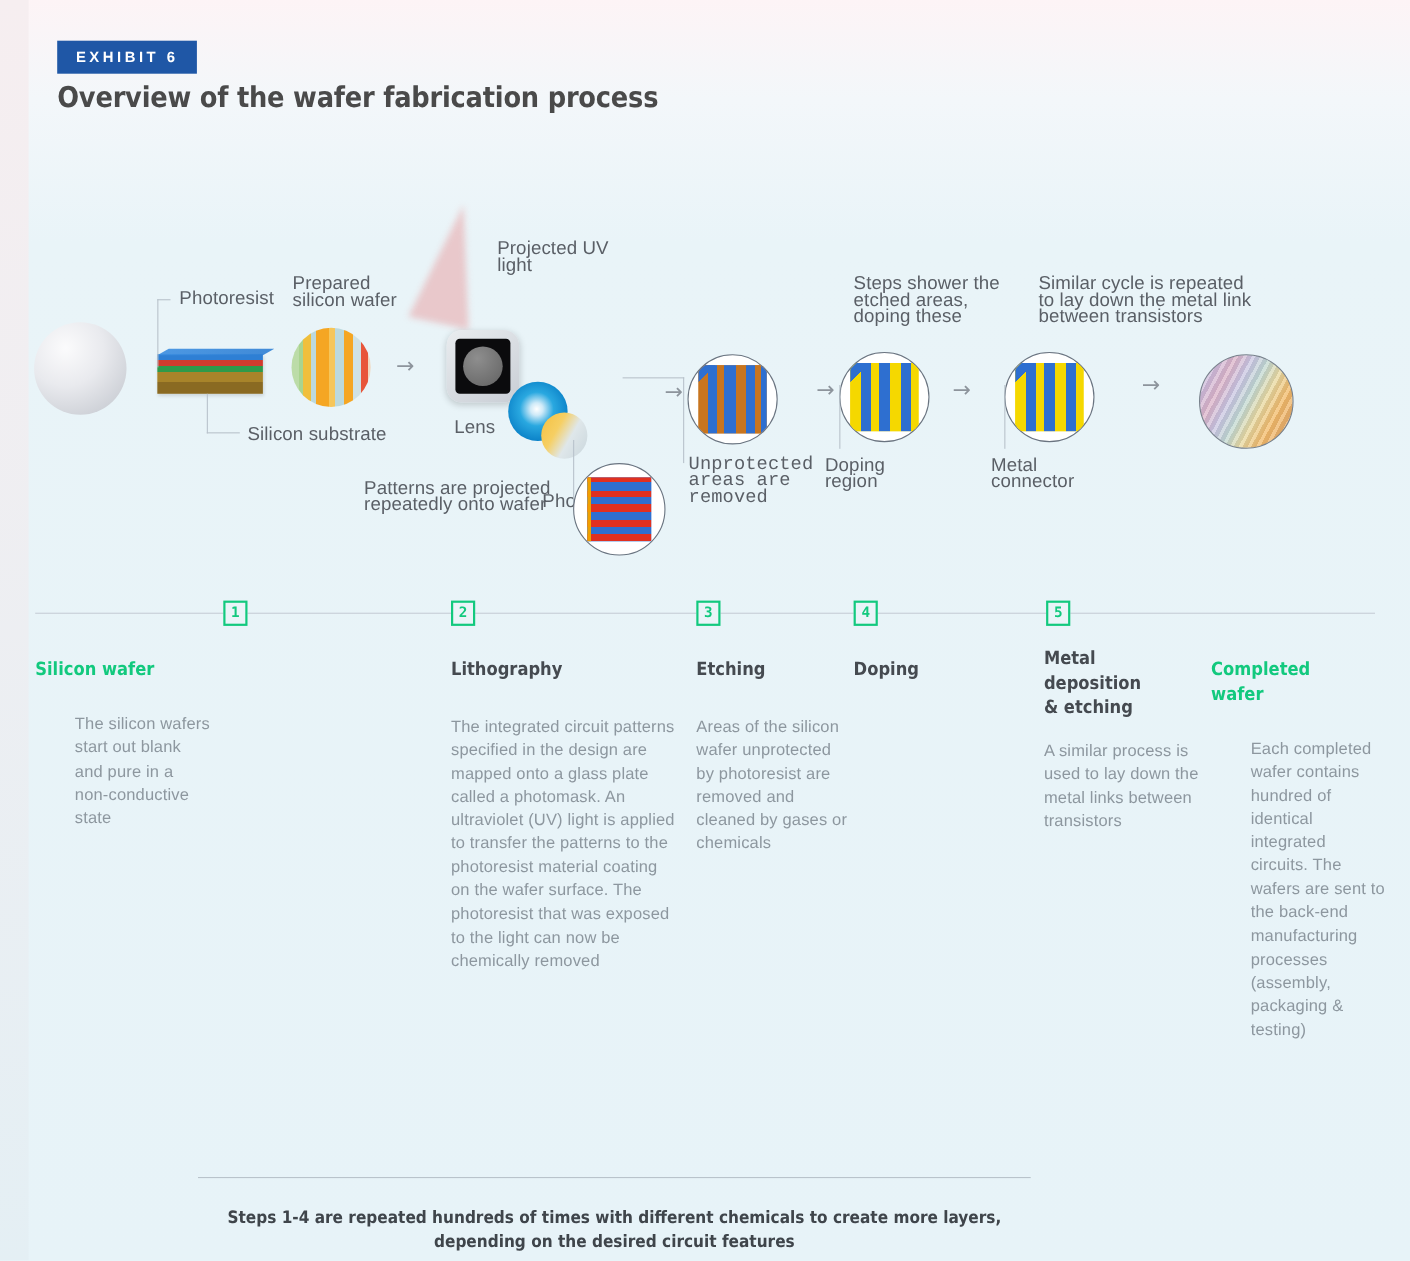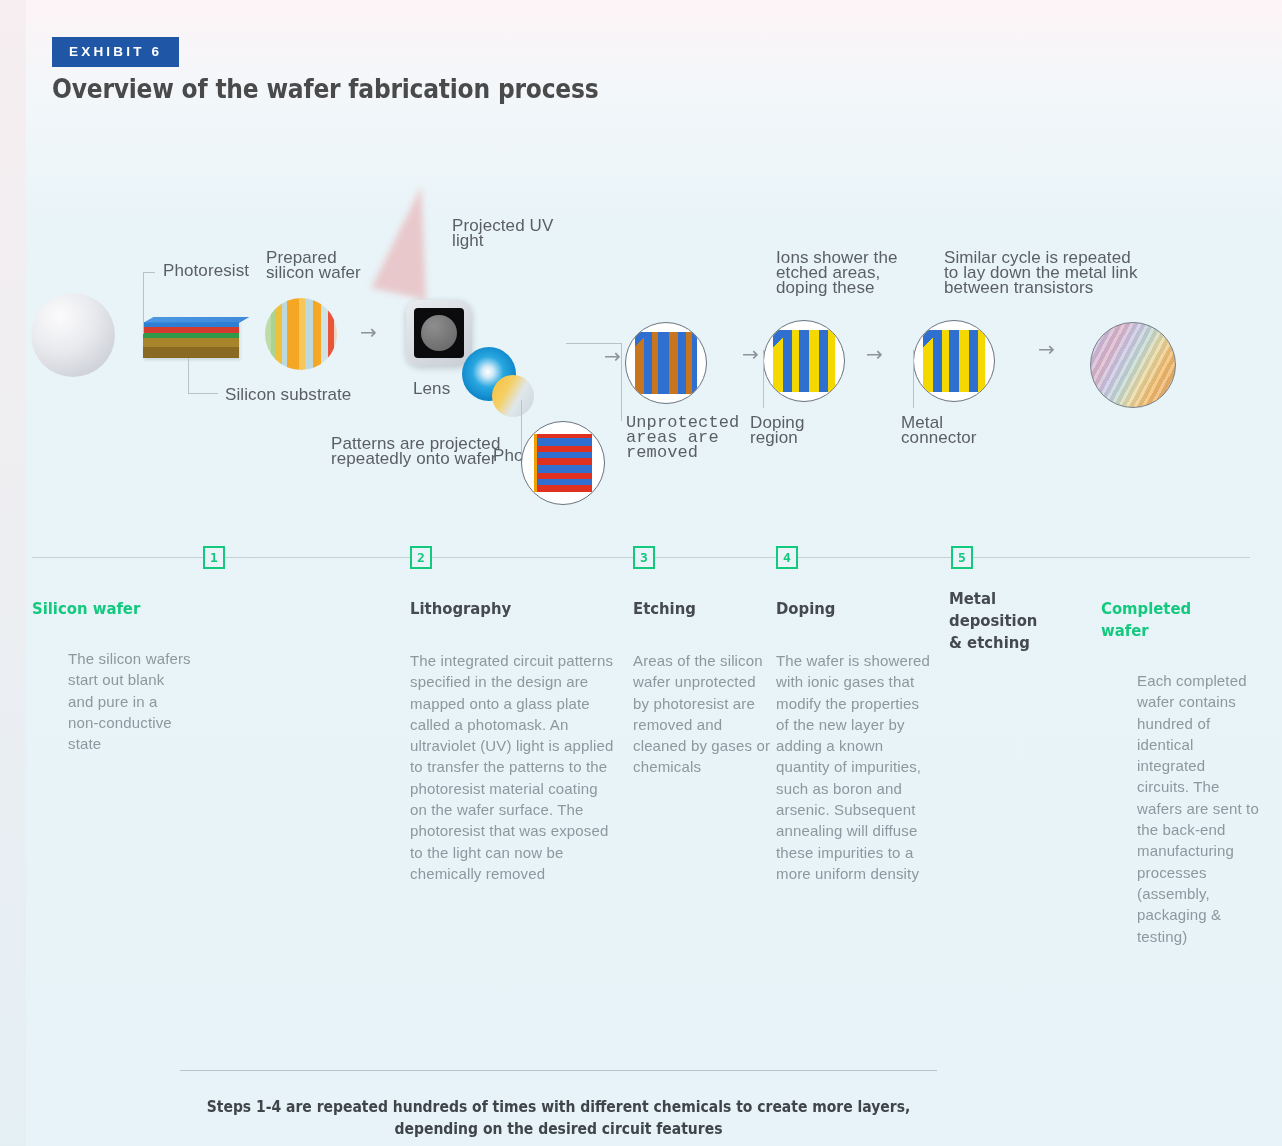--- a/index.html
+++ b/index.html
@@ -238,21 +238,21 @@
     <div class="circ" style="left:763px; top:170px; width:82px; height:82px;">
       <div class="chip" style="width:62px;height:62px;
         background:
           linear-gradient(135deg,#2e6fd0 0 14%, transparent 14%),
           repeating-linear-gradient(90deg,#f5d800 0 10px,#2e6fd0 10px 19px,#f5d800 19px 26px,#2e6fd0 26px 36px),
           #f5d800;"></div>
     </div>
     <div class="connector" style="left:763px; top:200px; width:1px; height:58px; border-width:0 0 0 1px;"></div>
     <div class="dlabel" style="left:750px; top:265px; white-space:pre-line;">Doping
 region</div>
-    <div class="dlabel" style="left:776px; top:100px; white-space:pre-line;">Ions shower the
+    <div class="dlabel" style="left:776px; top:100px; white-space:pre-line;">Steps shower the
 etched areas,
 doping these</div>
 
     <div class="arrow" style="left:866px; top:194px;">→</div>
 
     <div class="circ" style="left:913px; top:170px; width:82px; height:82px;">
       <div class="chip" style="width:62px;height:62px;
         background:
           linear-gradient(135deg,#2e6fd0 0 14%, transparent 14%),
           repeating-linear-gradient(90deg,#f5d800 0 10px,#2e6fd0 10px 19px,#f5d800 19px 26px,#2e6fd0 26px 36px),
@@ -288,27 +288,27 @@
     <div class="colbody">Areas of the silicon wafer unprotected by photoresist are removed and cleaned by gases or chemicals</div>
   </div>
 
   <div class="col c2" style="left:410px; width:206px;">
     <div class="colhead" style="white-space:pre-line;">Lithography</div>
     <div class="colbody">The integrated circuit patterns specified in the design are mapped onto a glass plate called a photomask. An ultraviolet (UV) light is applied to transfer the patterns to the photoresist material coating on the wafer surface. The photoresist that was exposed to the light can now be chemically removed</div>
   </div>
 
   <div class="col c4" style="left:776px; width:158px;">
     <div class="colhead" style="white-space:pre-line;">Doping</div>
-    <div class="colbody">The wafer is showered with ionic gases that modify the properties of the new layer by adding a known quantity of impurities, such as boron and arsenic. Subsequent annealing will diffuse these impurities to a more uniform density</div>
   </div>
 
   <div class="col c5" style="left:949px; width:148px; top:588px;">
     <div class="colhead" style="white-space:pre-line;">Metal
 deposition
 &amp; etching</div>
+    <div class="colbody">A similar process is used to lay down the metal links between transistors</div>
   </div>
 
   <div class="col c6" style="left:1101px; width:160px;">
     <div class="colhead green" style="white-space:pre-line;">Completed
 wafer</div>
     <div class="colbody">Each completed wafer contains hundred of identical integrated circuits. The wafers are sent to the back-end manufacturing processes (assembly, packaging &amp; testing)</div>
   </div>
 
   <div class="footrule"></div>
   <div class="footnote">Steps 1-4  are repeated hundreds of times with different chemicals to create more layers, depending on the desired circuit features</div>

